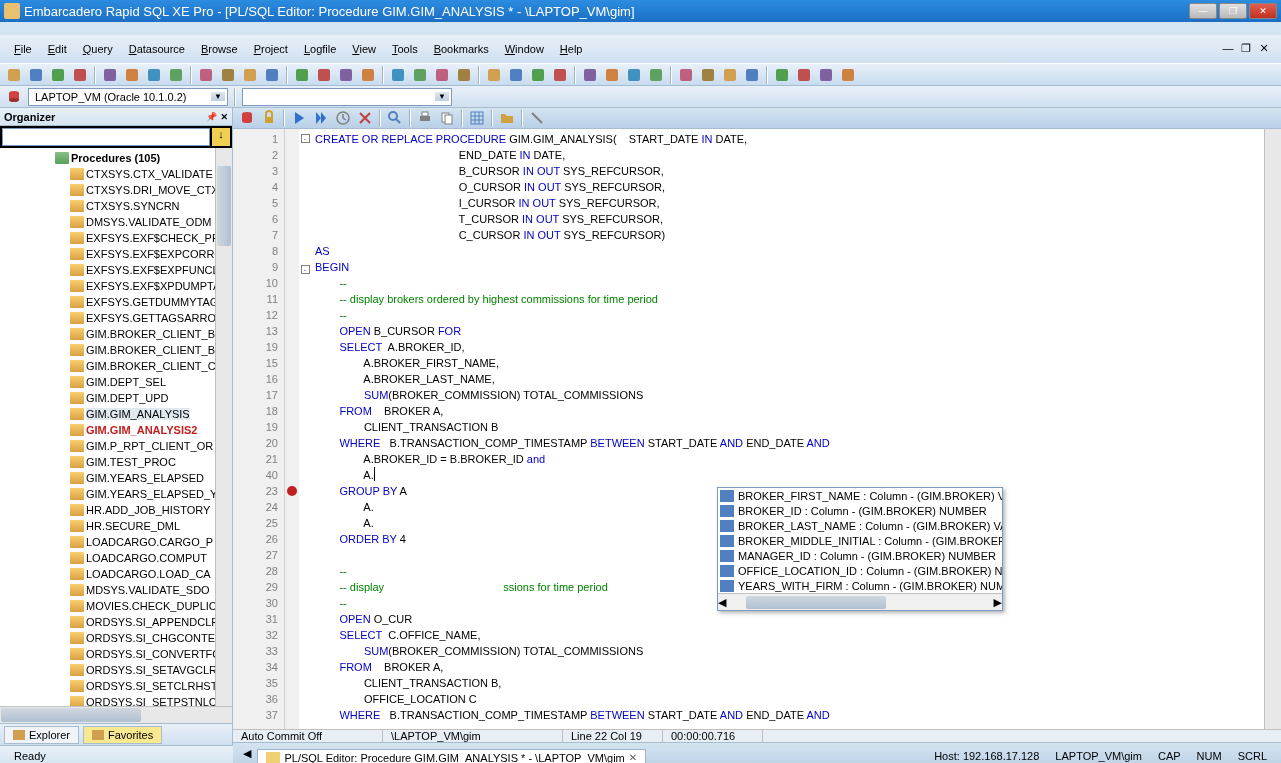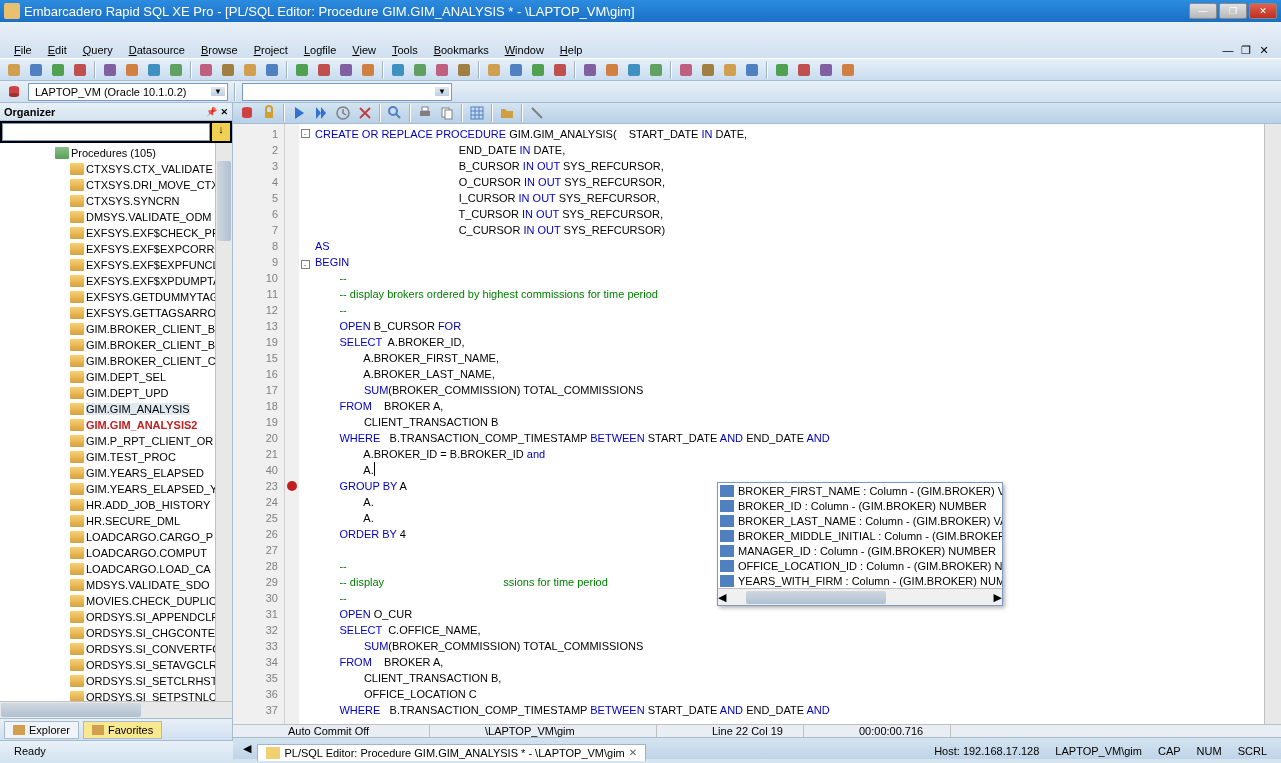--- a/index.html
+++ b/index.html
@@ -3,21 +3,21 @@
 <meta charset="utf-8">
 <style>
 * { margin: 0; padding: 0; box-sizing: border-box; font-family: Tahoma, Arial, sans-serif; font-size: 11px; }
 body { background: #d4e4f0; overflow: hidden; width: 1281px; height: 763px; }
 .titlebar { background: linear-gradient(#2c8ce0, #1a6fc4); height: 22px; display: flex; align-items: center; padding: 0 4px; color: #fff; }
 .titlebar .icon { width: 16px; height: 16px; background: #e8c070; margin-right: 4px; border-radius: 2px; }
 .titlebar .title { flex: 1; font-size: 13px; }
 .winbtns { display: flex; gap: 2px; }
 .winbtn { width: 28px; height: 16px; background: linear-gradient(#e0e0e0,#b8b8b8); border: 1px solid #888; border-radius: 2px; text-align: center; font-size: 9px; line-height: 14px; }
 .winbtn.close { background: linear-gradient(#e06050,#c03020); color:#fff; }
-.menubar { background: linear-gradient(#e8f0f8,#d0e0f0); height: 36px; display: flex; align-items: flex-end; padding: 0 6px; gap: 2px; }
+.menubar { background: linear-gradient(#e8f0f8,#d0e0f0); height: 28px; display: flex; align-items: center; padding: 0 6px; gap: 2px; margin-top: 13px; }
 .menubar .mitem { padding: 2px 8px; cursor: default; }
 .menubar .mitem u { text-decoration: underline; }
 .menubar .doc-btns { margin-left: auto; display: flex; gap: 4px; padding-right: 4px; }
 .menubar .doc-btns span { width: 14px; height: 14px; font-size: 11px; text-align:center; }
 .toolbar-row { background: linear-gradient(#e8f0f8,#c8dcf0); height: 23px; display: flex; align-items: center; padding: 0 4px; gap: 2px; border-top: 1px solid #fff; border-bottom: 1px solid #a8bcd0; }
 .tbtn { width: 20px; height: 20px; display: flex; align-items: center; justify-content:center; border-radius: 2px; }
 .tbtn svg { width: 16px; height: 16px; }
 .tsep { width: 2px; height: 18px; border-left: 1px solid #a0b4c8; border-right: 1px solid #fff; margin: 0 2px; }
 .conn-row { background: linear-gradient(#e8f0f8,#d0e0f0); height: 22px; display: flex; align-items: center; padding: 0 4px; gap: 4px; border-bottom: 1px solid #a8bcd0; }
 .combo { background: #fff; border: 1px solid #7a9ac0; height: 18px; display: flex; align-items: center; padding: 0 2px; }
@@ -26,21 +26,21 @@
 .main { display: flex; height: 637px; }
 .leftpane { width: 233px; background: #000000; border-right: 1px solid #a8bcd0; display: flex; flex-direction: column; }
 .org-header { background: linear-gradient(#e8f0f8,#d4e4f0); height: 18px; display: flex; align-items: center; padding: 0 4px; font-weight: bold; border-bottom: 1px solid #a8bcd0; }
 .org-header .pin { margin-left: auto; font-size: 9px; }
 .org-search { padding: 2px; display: flex; }
 .org-search input { flex: 1; border: 1px solid #7a9ac0; height: 18px; padding: 0 4px; }
 .org-search .gobtn { width: 18px; height: 18px; background: #f0d050; margin-left: 2px; text-align: center; }
 .tree { flex: 1; background: #fff; overflow: hidden; position: relative; }
 .tree-inner { padding: 2px 0; }
 .tnode { display: flex; align-items: center; height: 16px; padding-left: 70px; white-space: nowrap; }
-.tnode.root { padding-left: 55px; font-weight: normal; }
+.tnode.root { padding-left: 55px; font-weight: bold; }
 .tnode .ticon { width: 14px; height: 12px; margin-right: 2px; flex-shrink: 0; background: linear-gradient(#f8d070,#d8a040); border-radius: 1px; }
 .tnode.root .ticon { background: linear-gradient(#88c088,#58a058); }
 .tnode .tlbl { overflow: hidden; text-overflow: clip; }
 .tnode.sel { color: #c02020; font-weight: bold; }
 .tnode.hl .tlbl { background: #e0e8f0; }
 .tree-scroll { position: absolute; right: 0; top: 0; bottom: 0; width: 17px; background: #e8e8e8; border-left: 1px solid #c0c0c0; }
 .tree-scroll .thumb { position: absolute; left: 1px; right: 1px; top: 18px; height: 80px; background: linear-gradient(90deg,#d0d8e0,#b0c0d0); border-radius: 2px; }
 .left-hscroll { height: 17px; background: #e8e8e8; border-top: 1px solid #c0c0c0; display: flex; }
 .left-hscroll .hthumb { width: 140px; background: linear-gradient(#d0d8e0,#b0c0d0); border-radius: 2px; margin: 1px; }
 .left-tabs { height: 22px; background: linear-gradient(#e8f0f8,#d0e0f0); display: flex; align-items: center; padding: 0 4px; gap: 4px; border-top: 1px solid #a8bcd0; }
@@ -60,21 +60,21 @@
 .kw { color: #0000c0; }
 .cm { color: #008000; }
 .caret { display: inline-block; width: 1px; height: 14px; background: #000; vertical-align: text-bottom; }
 .autocomplete { position: absolute; left: 484px; top: 358px; width: 286px; background: #fff; border: 1px solid #7a9ac0; box-shadow: 2px 2px 4px rgba(0,0,0,0.3); }
 .ac-item { display: flex; align-items: center; height: 15px; padding: 0 2px; gap: 4px; font-size: 11px; white-space: nowrap; overflow: hidden; }
 .ac-item .aicon { width: 14px; height: 12px; background: #5080c0; flex-shrink: 0; }
 .ac-scroll { height: 17px; background: #f0f0f0; border-top: 1px solid #c0c0c0; display: flex; align-items: center; }
 .ac-scroll .asthumb { width: 140px; height: 13px; background: linear-gradient(#d0d8e0,#b0c0d0); margin: 0 20px; border-radius: 2px; }
 .vscroll { width: 17px; background: #e8e8e8; border-left: 1px solid #c0c0c0; }
 .status-edit { height: 16px; background: #e8eef4; border-top: 1px solid #c0c0c0; display: flex; align-items: center; font-size: 10px; }
-.status-edit .scell { padding: 0 8px; border-right: 1px solid #c0c0c0; margin-left: 47px; }
+.status-edit .scell { padding: 0 8px; border-right: 1px solid #c0c0c0; }
 .doc-tabs { height: 22px; background: linear-gradient(#d4e4f0,#c0d4e8); display: flex; align-items: center; padding: 0 4px; border-top: 1px solid #a8bcd0; }
 .dtab { background: #fff; border: 1px solid #a0b4c8; border-bottom: none; padding: 2px 8px; display: flex; align-items: center; gap: 4px; font-size: 11px; margin-top: 7px; }
 .dtab .dicon { width: 14px; height: 12px; background: #f0d070; }
 .dtab .dclose { font-size: 10px; color: #606060; }
 .statusbar { height: 20px; background: linear-gradient(#e8f0f8,#d4e4f0); border-top: 1px solid #a8bcd0; display: flex; align-items: center; padding: 0 6px; font-size: 10px; }
 .statusbar .sitem { padding: 0 8px; }
 .statusbar .spacer { flex: 1; }
 </style>
 </head>
 <body>

